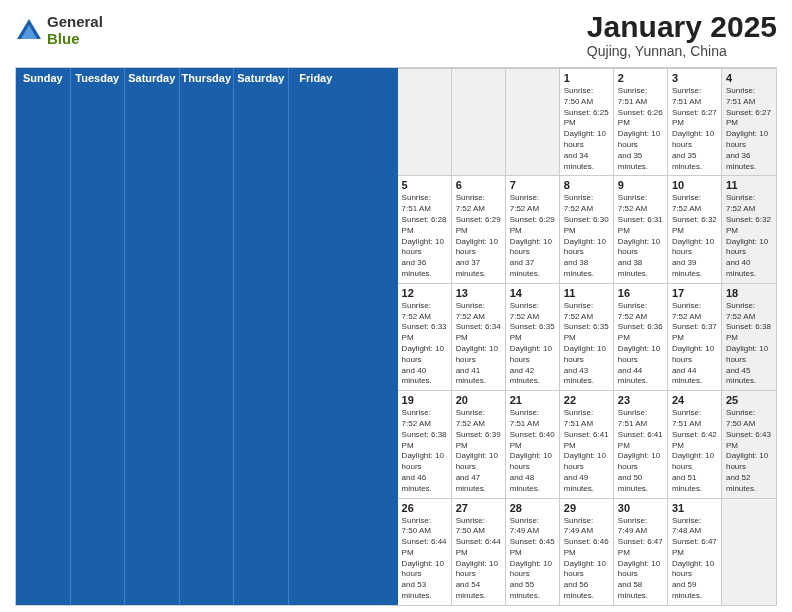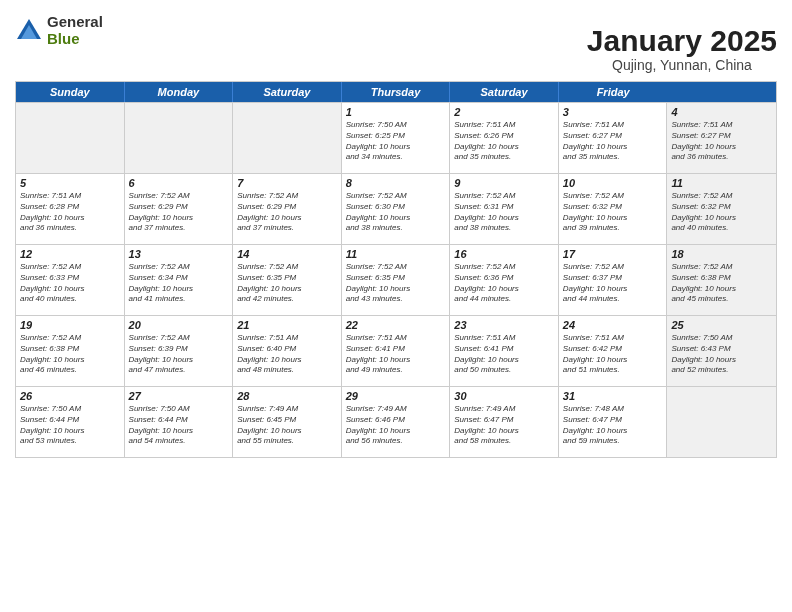--- a/index.html
+++ b/index.html
@@ -42,39 +42,37 @@
       font-size: 15px;
       font-weight: bold;
       color: #4d7c0f;
     }
     .logo-icon {
       width: 28px;
       height: 28px;
       margin-right: 4px;
     }
     .title-area {
-      text-align: center;
-      margin-top: 14px;
+      text-align: left;
     }
     .month-title {
       font-size: 30px;
       font-weight: bold;
       color: #222;
       line-height: 1.1;
     }
     .location {
       font-size: 14px;
       color: #444;
     }
     .calendar {
       flex: 1;
       display: flex;
-      flex-direction: column;
+      flex-direction: row;
       border: 1px solid #ccc;
-      font-style: italic;
     }
     .cal-header {
       display: grid;
       grid-template-columns: repeat(7, 1fr);
       background: #1a5faa;
     }
     .cal-header-cell {
       color: #fff;
       font-size: 11px;
       font-weight: bold;
@@ -134,21 +132,21 @@
     </div>
     <div class="title-area">
       <div class="month-title">January 2025</div>
       <div class="location">Qujing, Yunnan, China</div>
     </div>
   </div>
 
   <div class="calendar">
     <div class="cal-header" id="cal-header-row">
         <div class="cal-header-cell">Sunday</div>
-        <div class="cal-header-cell">Monday</div>
+        <div class="cal-header-cell">Tuesday</div>
         <div class="cal-header-cell">Saturday</div>
         <div class="cal-header-cell">Thursday</div>
         <div class="cal-header-cell">Saturday</div>
         <div class="cal-header-cell">Friday</div>
       </div>
     <div class="cal-body" id="cal-body">
         <div class="cal-row">
           <div class="cal-cell shaded empty"></div>
           <div class="cal-cell shaded empty"></div>
           <div class="cal-cell shaded empty"></div>

